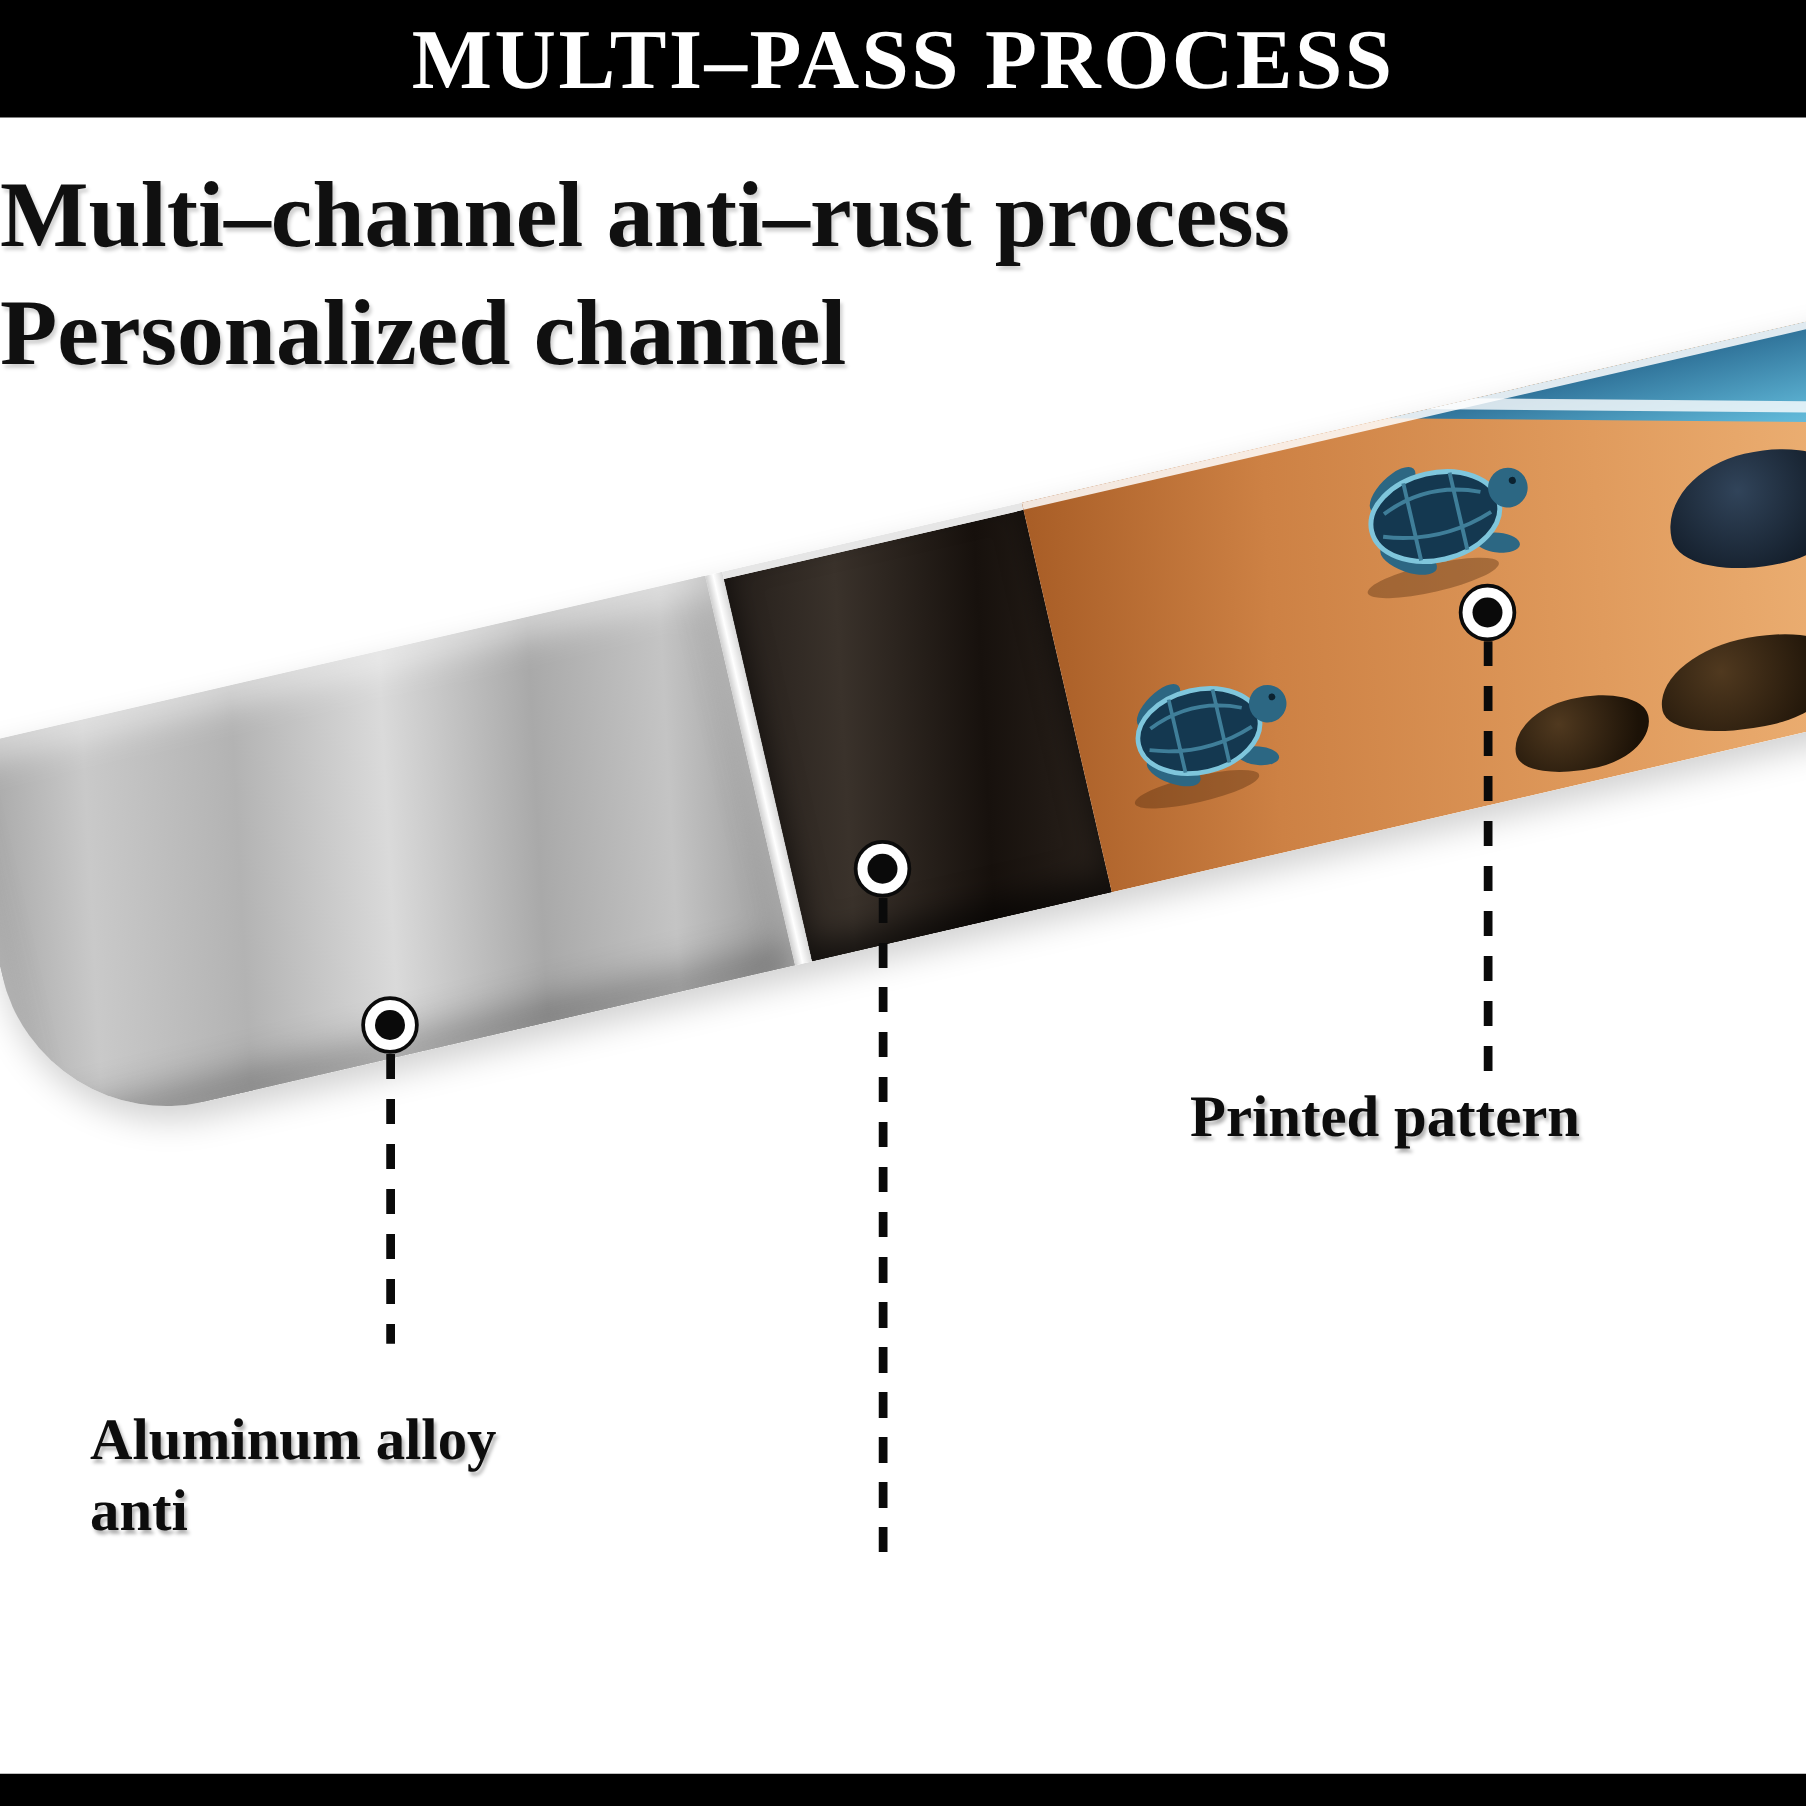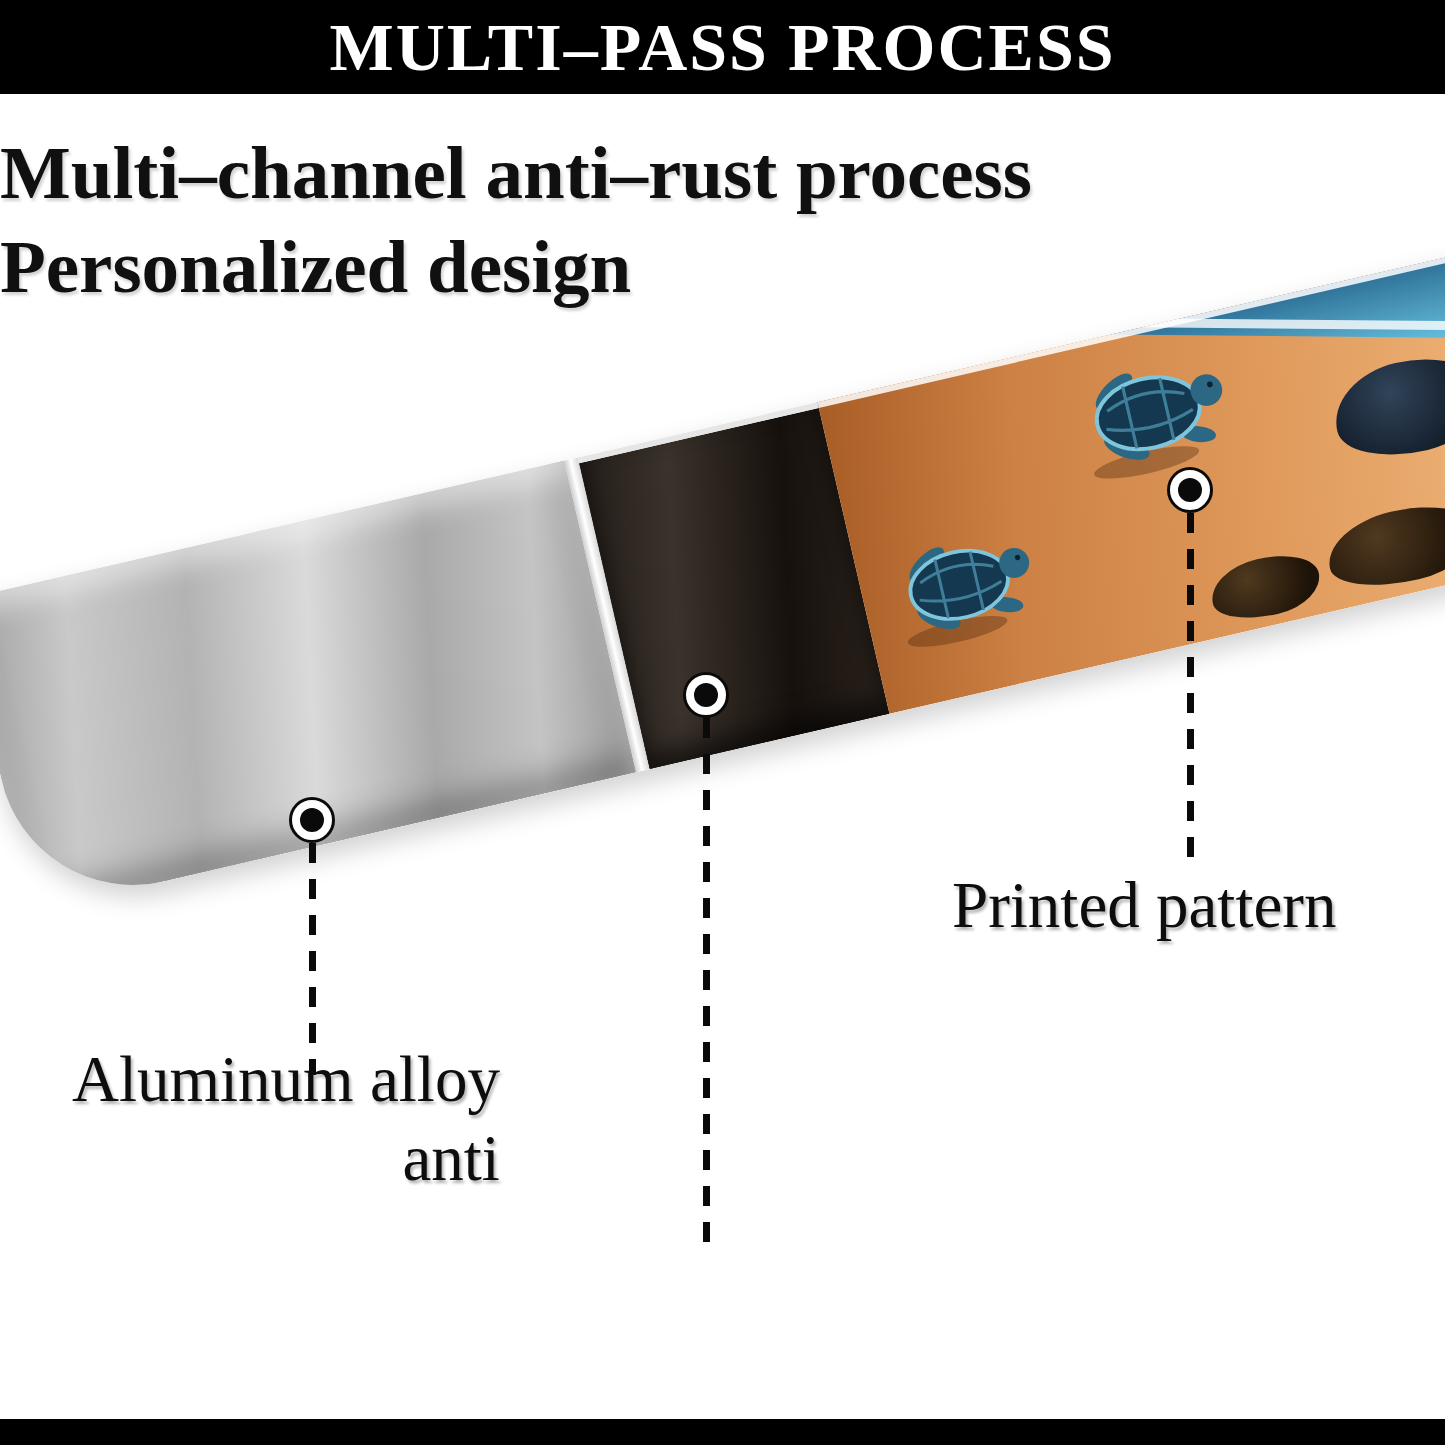--- a/index.html
+++ b/index.html
@@ -87,39 +87,39 @@
   .dot-coating{left:683px;top:672px;}
   .dot-printed{left:1167px;top:467px;}
   .leader{
     position:absolute;width:7px;z-index:11;
     background:repeating-linear-gradient(180deg,#0a0a0a 0 20px,transparent 20px 36px);
   }
   .leader-aluminum{left:309px;top:843px;height:232px;}
   .leader-coating{left:703px;top:718px;height:528px;}
   .leader-printed{left:1187px;top:513px;height:356px;}
   .callout-label{
-    position:absolute;font-size:65px;font-weight:normal;color:#0d0d0d;line-height:1.22;
+    position:absolute;font-size:47px;font-weight:bold;color:#0d0d0d;line-height:1.22;
     text-shadow:2px 3px 3px rgba(0,0,0,.3);z-index:12;white-space:nowrap;
   }
-  .label-aluminum{left:72px;top:1040px;text-align:right;}
+  .label-aluminum{left:72px;top:1124px;}
   .label-coating{left:392px;top:1246px;}
   .label-printed{left:952px;top:866px;}
 </style>
 </head>
 <body>
 
 <div class="stage">
 
   <div class="header-bar">
     <div class="header-title">MULTI–PASS PROCESS</div>
   </div>
 
   <div class="subtitle">
     <div>Multi–channel anti–rust process</div>
-    <div>Personalized design</div>
+    <div>Personalized channel</div>
   </div>
 
   <div class="band">
 
     <div class="seg-aluminum"></div>
 
     <div class="seg-seam"></div>
 
     <div class="seg-coating"></div>
 

